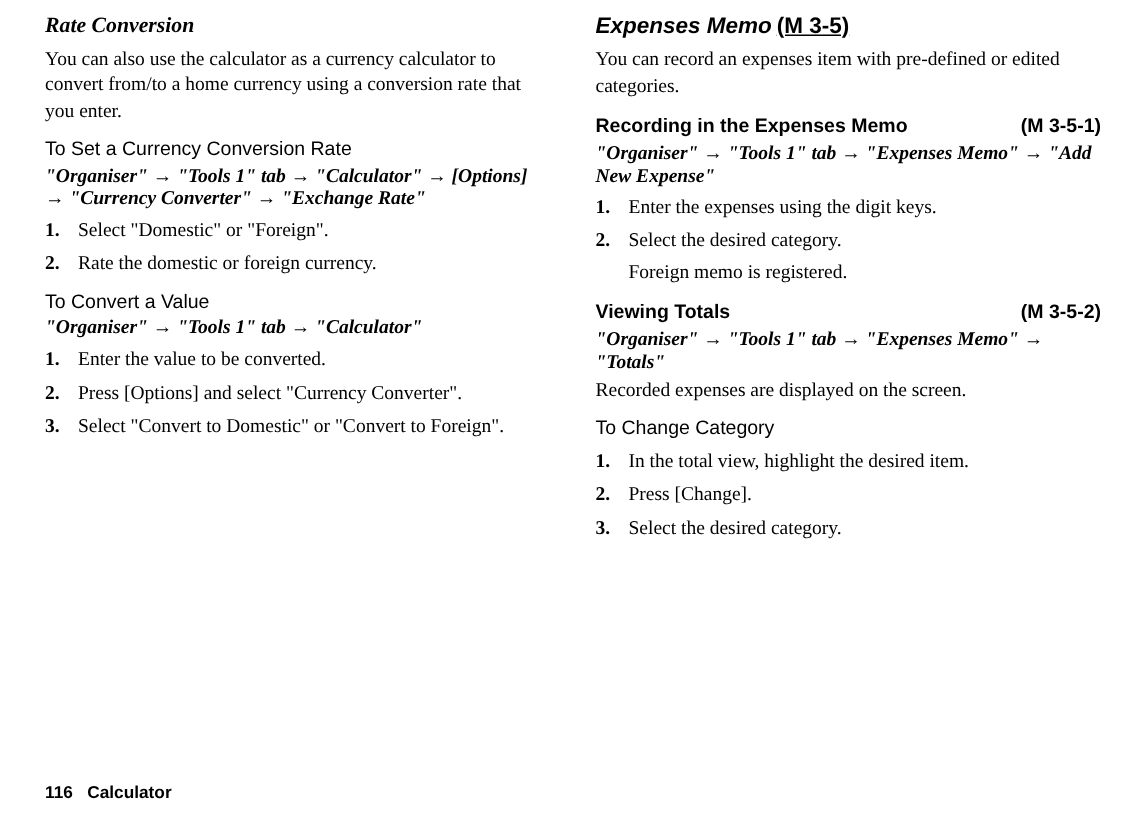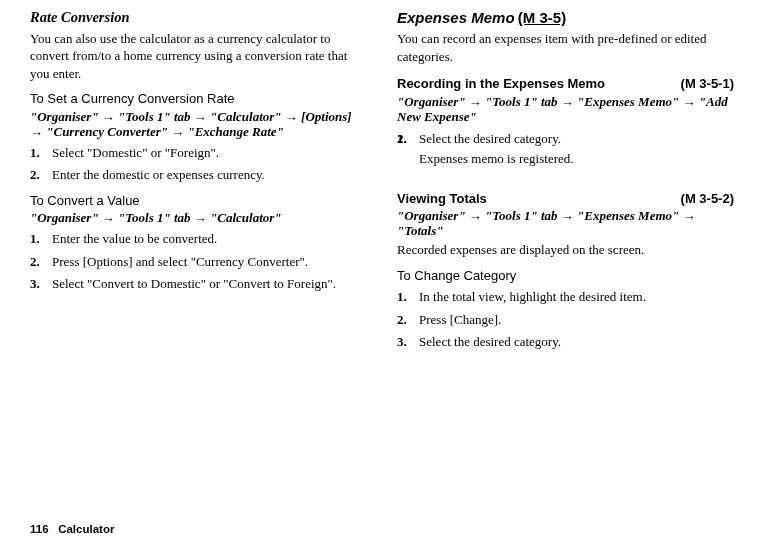--- a/index.html
+++ b/index.html
@@ -99,21 +99,21 @@
 
 <div class="columns">
   <div class="col">
     <div class="heading-bold">Rate Conversion</div>
     <p class="body-text">You can also use the calculator as a currency calculator to convert from/to a home currency using a conversion rate that you enter.</p>
 
     <div class="subheading">To Set a Currency Conversion Rate</div>
     <div class="nav-path">"Organiser" → "Tools 1" tab → "Calculator" → [Options] → "Currency Converter" → "Exchange Rate"</div>
     <ol>
       <li><span class="num">1.</span><span>Select "Domestic" or "Foreign".</span></li>
-      <li><span class="num">2.</span><span>Enter the domestic or expenses currency.</span></li>
+      <li><span class="num">2.</span><span>Rate the domestic or foreign currency.</span></li>
     </ol>
 
     <div class="subheading">To Convert a Value</div>
     <div class="nav-path">"Organiser" → "Tools 1" tab → "Calculator"</div>
     <ol>
       <li><span class="num">1.</span><span>Enter the value to be converted.</span></li>
       <li><span class="num">2.</span><span>Press [Options] and select "Currency Converter".</span></li>
       <li><span class="num">3.</span><span>Select "Convert to Domestic" or "Convert to Foreign".</span></li>
     </ol>
   </div>
@@ -124,27 +124,27 @@
       <span style="font-family:Arial,Helvetica,sans-serif; font-weight:bold; font-size:15px;text-decoration:underline;">(M 3-5)</span>
     </div>
     <p class="body-text">You can record an expenses item with pre-defined or edited categories.</p>
 
     <div class="heading-row">
       <span class="section-heading-inline" style="margin-top:0;">Recording in the Expenses Memo</span>
       <span class="mcode">(M 3-5-1)</span>
     </div>
     <div class="nav-path">"Organiser" → "Tools 1" tab → "Expenses Memo" → "Add New Expense"</div>
     <ol>
-      <li><span class="num">1.</span></li>
+      <li><span class="num">1.</span><span>Enter the expenses using the digit keys.</span></li>
       <li><span class="num">2.</span><span>Select the desired category.</span></li>
     </ol>
-    <div class="indent-text">Expenses memo is registered.</div>
+    <div class="indent-text">Foreign memo is registered.</div>
 
     <div class="heading-row">
-      <span class="section-heading-inline" style="margin-top:12px;">Viewing Totals</span>
+      <span class="section-heading-inline" style="margin-top:0;">Viewing Totals</span>
       <span class="mcode">(M 3-5-2)</span>
     </div>
     <div class="nav-path">"Organiser" → "Tools 1" tab → "Expenses Memo" → "Totals"</div>
     <p class="body-text">Recorded expenses are displayed on the screen.</p>
 
     <div class="subheading">To Change Category</div>
     <ol>
       <li><span class="num">1.</span><span>In the total view, highlight the desired item.</span></li>
       <li><span class="num">2.</span><span>Press [Change].</span></li>
       <li><span class="num">3.</span><span>Select the desired category.</span></li>

